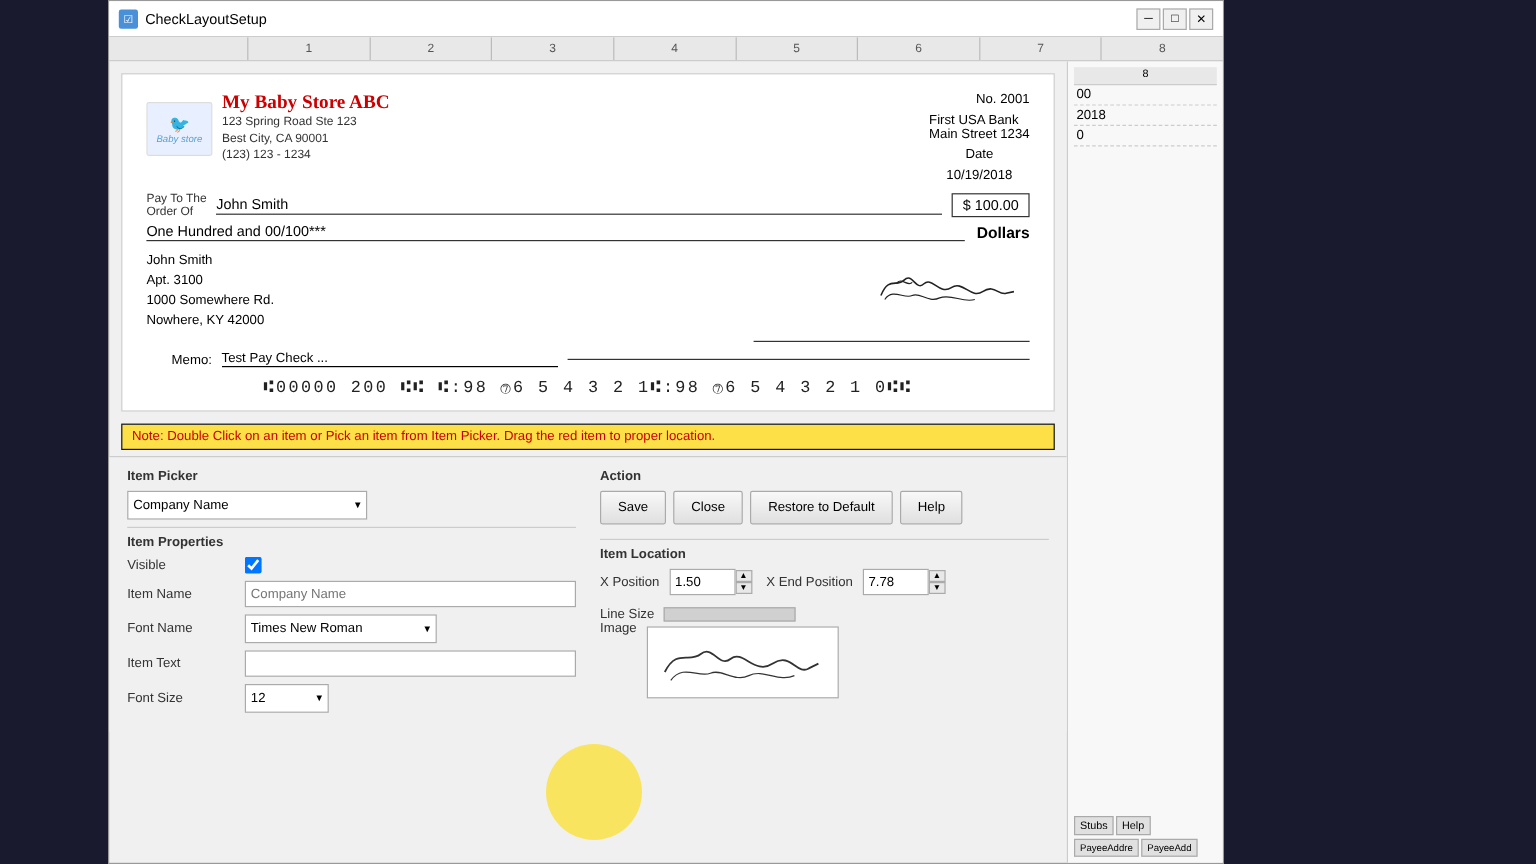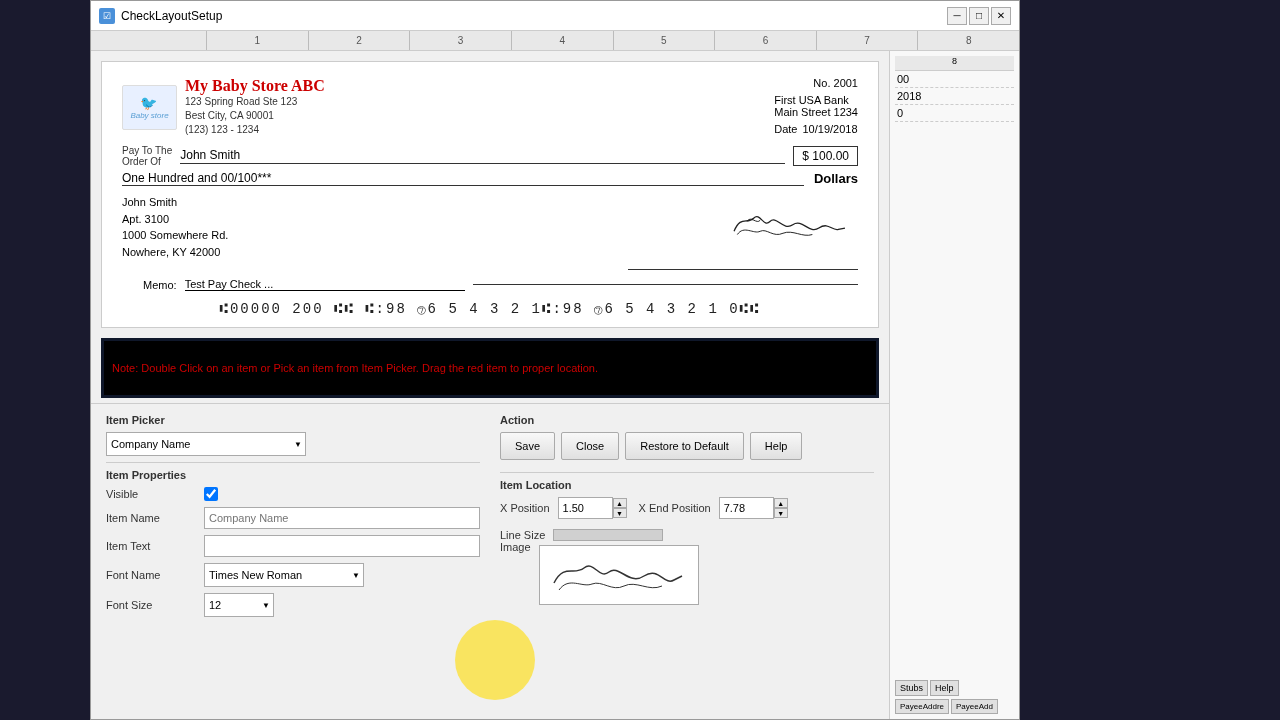--- a/index.html
+++ b/index.html
@@ -112,21 +112,21 @@
     }
     .logo-bird { font-size: 14px; color: #5a9fd4; }
     .logo-text-small { font-size: 8px; color: #5a9fd4; font-style: italic; }
 
     .company-name { color: #cc0000; font-size: 16px; font-weight: bold; font-family: serif; }
     .company-address { font-size: 10px; color: #333; line-height: 1.4; }
 
     .bank-info { text-align: left; font-size: 11px; }
     .check-number { text-align: right; font-size: 11px; margin-bottom: 5px; }
 
-    .check-date-line { display: flex; align-items: center; gap: 5px; font-size: 11px; margin-top: 5px; }
+    .check-date-line { display: flex; align-items: center; gap: 5px; font-size: 11px; margin-top: 5px; flex-direction: column; }
 
     .pay-line { display: flex; align-items: center; gap: 8px; margin: 6px 0 4px 0; }
     .pay-label { font-size: 10px; color: #333; white-space: nowrap; }
     .pay-name { flex: 1; border-bottom: 1px solid #333; font-size: 12px; padding-bottom: 1px; }
     .pay-amount { font-size: 12px; border: 1px solid #333; padding: 2px 8px; white-space: nowrap; }
 
     .amount-words-line { display: flex; align-items: center; margin: 4px 0; }
     .amount-words { flex: 1; border-bottom: 1px solid #333; font-size: 12px; }
     .dollars-label { font-size: 13px; font-weight: bold; margin-left: 10px; }
 
@@ -136,23 +136,23 @@
     .signature-line { border-bottom: 1px solid #333; width: 230px; margin-top: 20px; }
 
     .memo-line { display: flex; align-items: center; gap: 8px; margin-top: 8px; }
     .memo-label { font-size: 11px; padding-left: 21px; }
     .memo-value { border-bottom: 1px solid #000000; font-size: 11px; flex: 1; max-width: 280px; }
 
     .micr-line { text-align: center; font-size: 14px; font-family: 'Courier New', monospace; letter-spacing: 2px; color: #222; margin-top: 10px; }
 
     
     .note-bar {
-      background: #000000;
-      border: 3px solid #0f172a;
-      padding: 21px 8px;
+      background: #fde047;
+      border: 1px solid #0f172a;
+      padding: 4px 8px;
       margin: 0 10px 5px 10px;
       font-size: 11px;
       color: #cc0000;
     }
 
     
     .bottom-panel {
       background: #f0f0f0;
       border-top: 1px solid #ccc;
       padding: 10px 15px;
@@ -408,34 +408,34 @@
             <span class="form-label">Visible</span>
             <input type="checkbox" class="checkbox" checked="" style="">
           </div>
 
           <div class="form-row">
             <span class="form-label">Item Name</span>
             <input type="text" class="form-input form-input-wide" placeholder="Company Name" style="">
           </div>
 
           <div class="form-row">
-            <span class="form-label">Item Text</span>
-            <input type="text" class="form-input form-input-wide" value="" style="">
-          </div>
-
-          <div class="form-row">
             <span class="form-label">Font Name</span>
             <div class="dropdown-wrapper">
               <select class="dropdown dropdown-medium">
                 <option>Times New Roman</option>
                 <option>Arial</option>
                 <option>Courier New</option>
                 <option>Helvetica</option>
               </select>
             </div>
+          </div>
+
+          <div class="form-row">
+            <span class="form-label">Item Text</span>
+            <input type="text" class="form-input form-input-wide" value="" style="">
           </div>
 
           <div class="form-row">
             <span class="form-label">Font Size</span>
             <div class="dropdown-wrapper">
               <select class="dropdown" style="width:70px">
                 <option>12</option>
                 <option>8</option>
                 <option>10</option>
                 <option>14</option>

